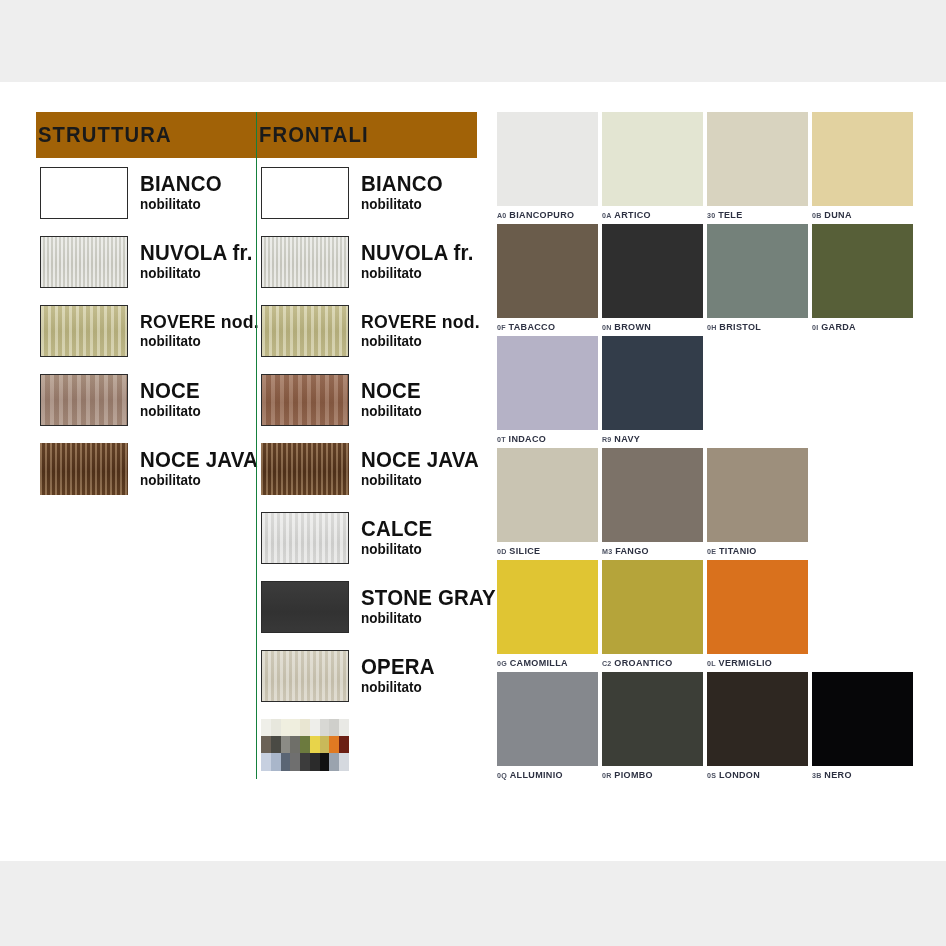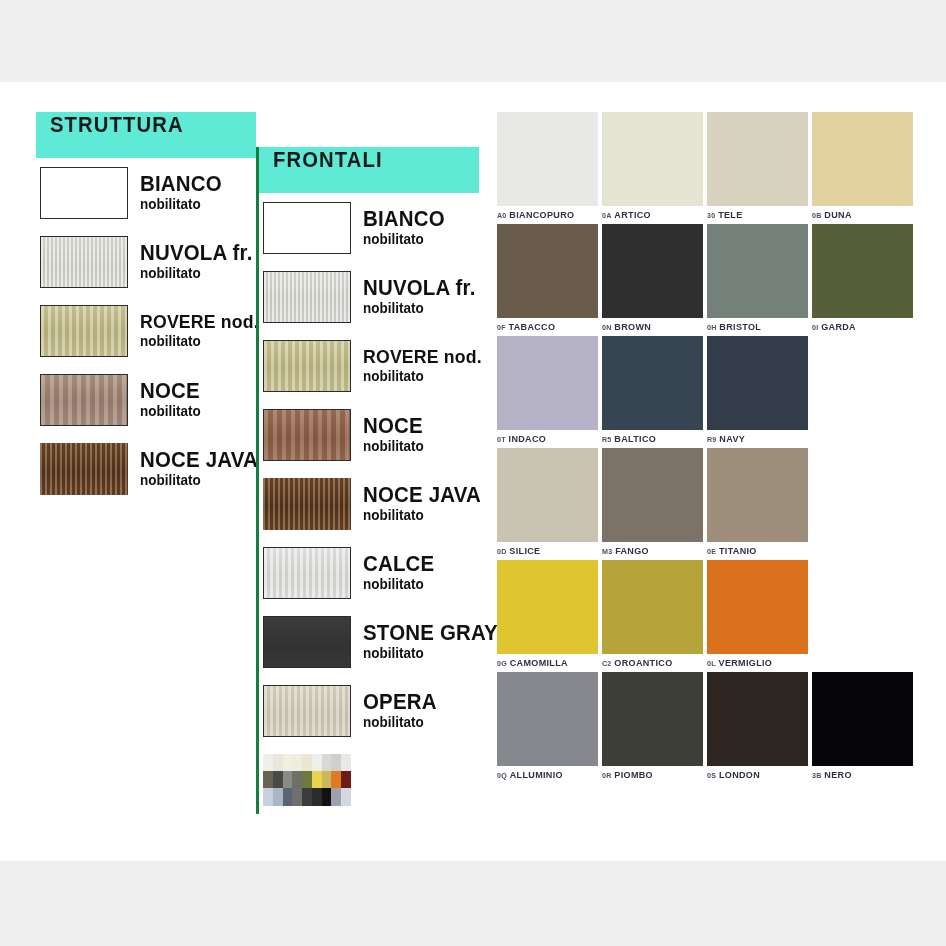--- a/index.html
+++ b/index.html
@@ -11,24 +11,24 @@
     position:relative;
   }
   .band-top{position:absolute;left:0;top:0;width:946px;height:82px;background:#eeeeee;}
   .band-bottom{position:absolute;left:0;top:861px;width:946px;height:85px;background:#eeeeee;}
   .sheet{position:absolute;left:0;top:82px;width:946px;height:779px;background:#ffffff;}
 
   
   .cat{position:absolute;left:36px;top:30px;width:440px;}
   .cat-cols{display:flex;}
   .col{width:220px;position:relative;}
-  .col.frontali{border-left:3px solid #15803d;margin-top:35px;}
+  .col.frontali{border-left:1px solid #15803d;}
   .col-head{
-    height:46px;background:#5eead4;display:flex;align-items:flex-start;
-    padding-left:14px;box-sizing:border-box;
+    height:46px;background:#a16207;display:flex;align-items:center;
+    padding-left:2px;box-sizing:border-box;
   }
   .col-head span{
     font-family:"Liberation Sans", sans-serif;
     font-size:22px;font-weight:700;letter-spacing:1.2px;color:#1a1a1a;
     font-stretch:condensed;
     transform:scaleX(0.92);transform-origin:left center;
   }
   .row{display:flex;align-items:center;height:69px;padding-left:4px;box-sizing:border-box;}
   .sw{
     width:88px;height:52px;flex:none;margin-right:12px;
@@ -281,24 +281,20 @@
           <span class="chip" style="background: rgb(87, 95, 56);"></span>
           <div class="clabel"><span class="ccode">0I</span><span>GARDA</span></div>
         </div>
       </div>
       <div class="grow">
         <div class="cell">
           <span class="chip" style="background: rgb(181, 178, 198);"></span>
           <div class="clabel"><span class="ccode">0T</span><span>INDACO</span></div>
         </div>
         <div class="cell">
-          <span class="chip" style="background: rgb(55, 68, 81);"></span>
-          <div class="clabel"><span class="ccode">R5</span><span>BALTICO</span></div>
-        </div>
-        <div class="cell">
           <span class="chip" style="background: rgb(51, 61, 74);"></span>
           <div class="clabel"><span class="ccode">R9</span><span>NAVY</span></div>
         </div>
       </div>
       <div class="grow">
         <div class="cell">
           <span class="chip" style="background: rgb(201, 196, 178);"></span>
           <div class="clabel"><span class="ccode">0D</span><span>SILICE</span></div>
         </div>
         <div class="cell">

